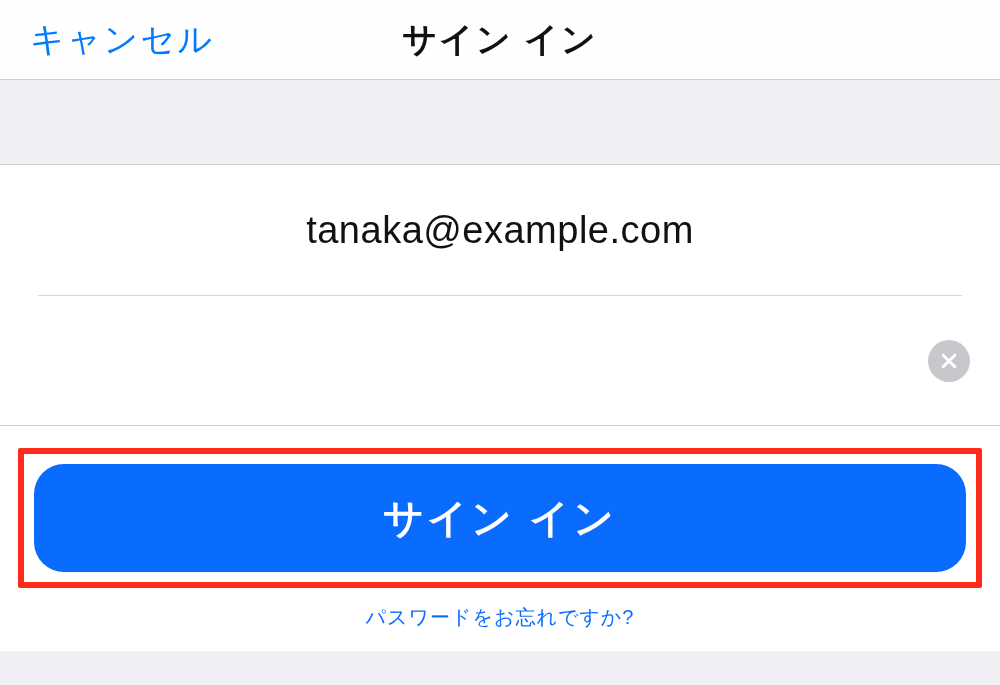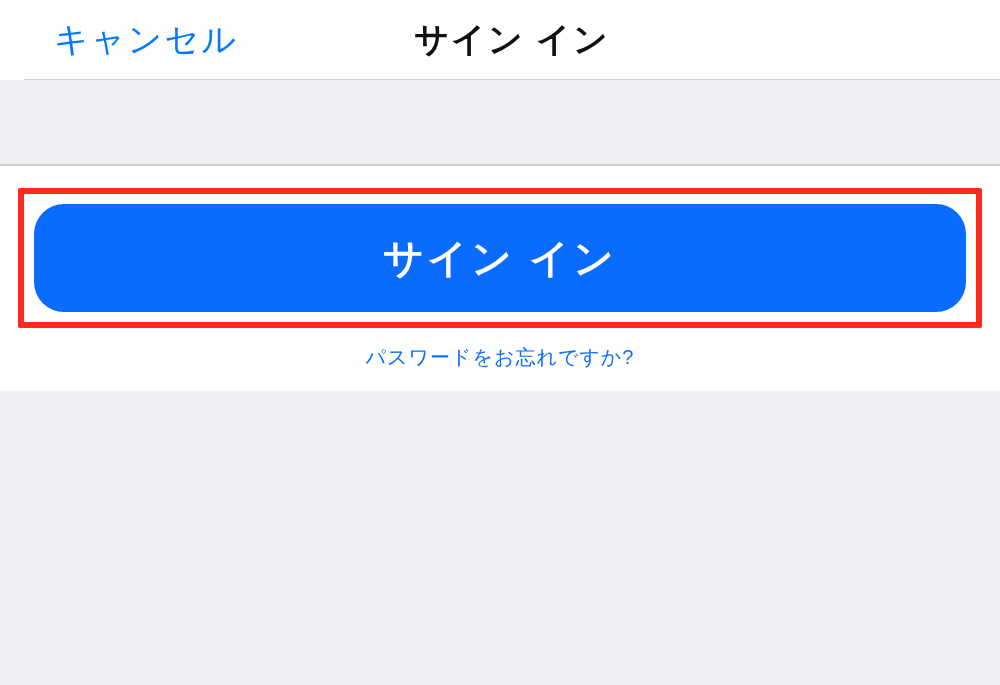--- a/index.html
+++ b/index.html
@@ -7,21 +7,20 @@
   .page { width: 1000px; background: #ffffff; }
 
   .nav {
     display: flex;
     align-items: center;
     height: 80px;
     border-bottom: 1px solid #d0d0d4;
     background: #fefefe;
     position: relative;
     padding: 0 30px;
-    margin-left: 24px;
   }
   .nav .cancel {
     color: #007aff;
     font-size: 34px;
     letter-spacing: 2px;
     cursor: pointer;
     white-space: nowrap;
   }
   .nav .title {
     position: absolute;
@@ -116,20 +115,33 @@
 
 <div class="page">
 
   <div class="nav">
     <span class="cancel">キャンセル</span>
     <span class="title">サイン イン</span>
   </div>
 
   <div class="gap"></div>
 
+  <div class="form">
+    <div class="row">
+      <span class="value">tanaka@example.com</span>
+    </div>
+    <div class="row second">
+      <span class="value"></span>
+      <span class="clear-icon">
+        <svg viewBox="0 0 24 24">
+          <path d="M5 5 L19 19 M19 5 L5 19" stroke="#ffffff" stroke-width="3.5" stroke-linecap="round" fill="none"></path>
+        </svg>
+      </span>
+    </div>
+  </div>
 
   <div class="form-bottom-border"></div>
 
   <div class="action">
     <div class="highlight-frame">
       <button class="signin-btn">サイン イン</button>
     </div>
   </div>
 
   <div class="forgot">

